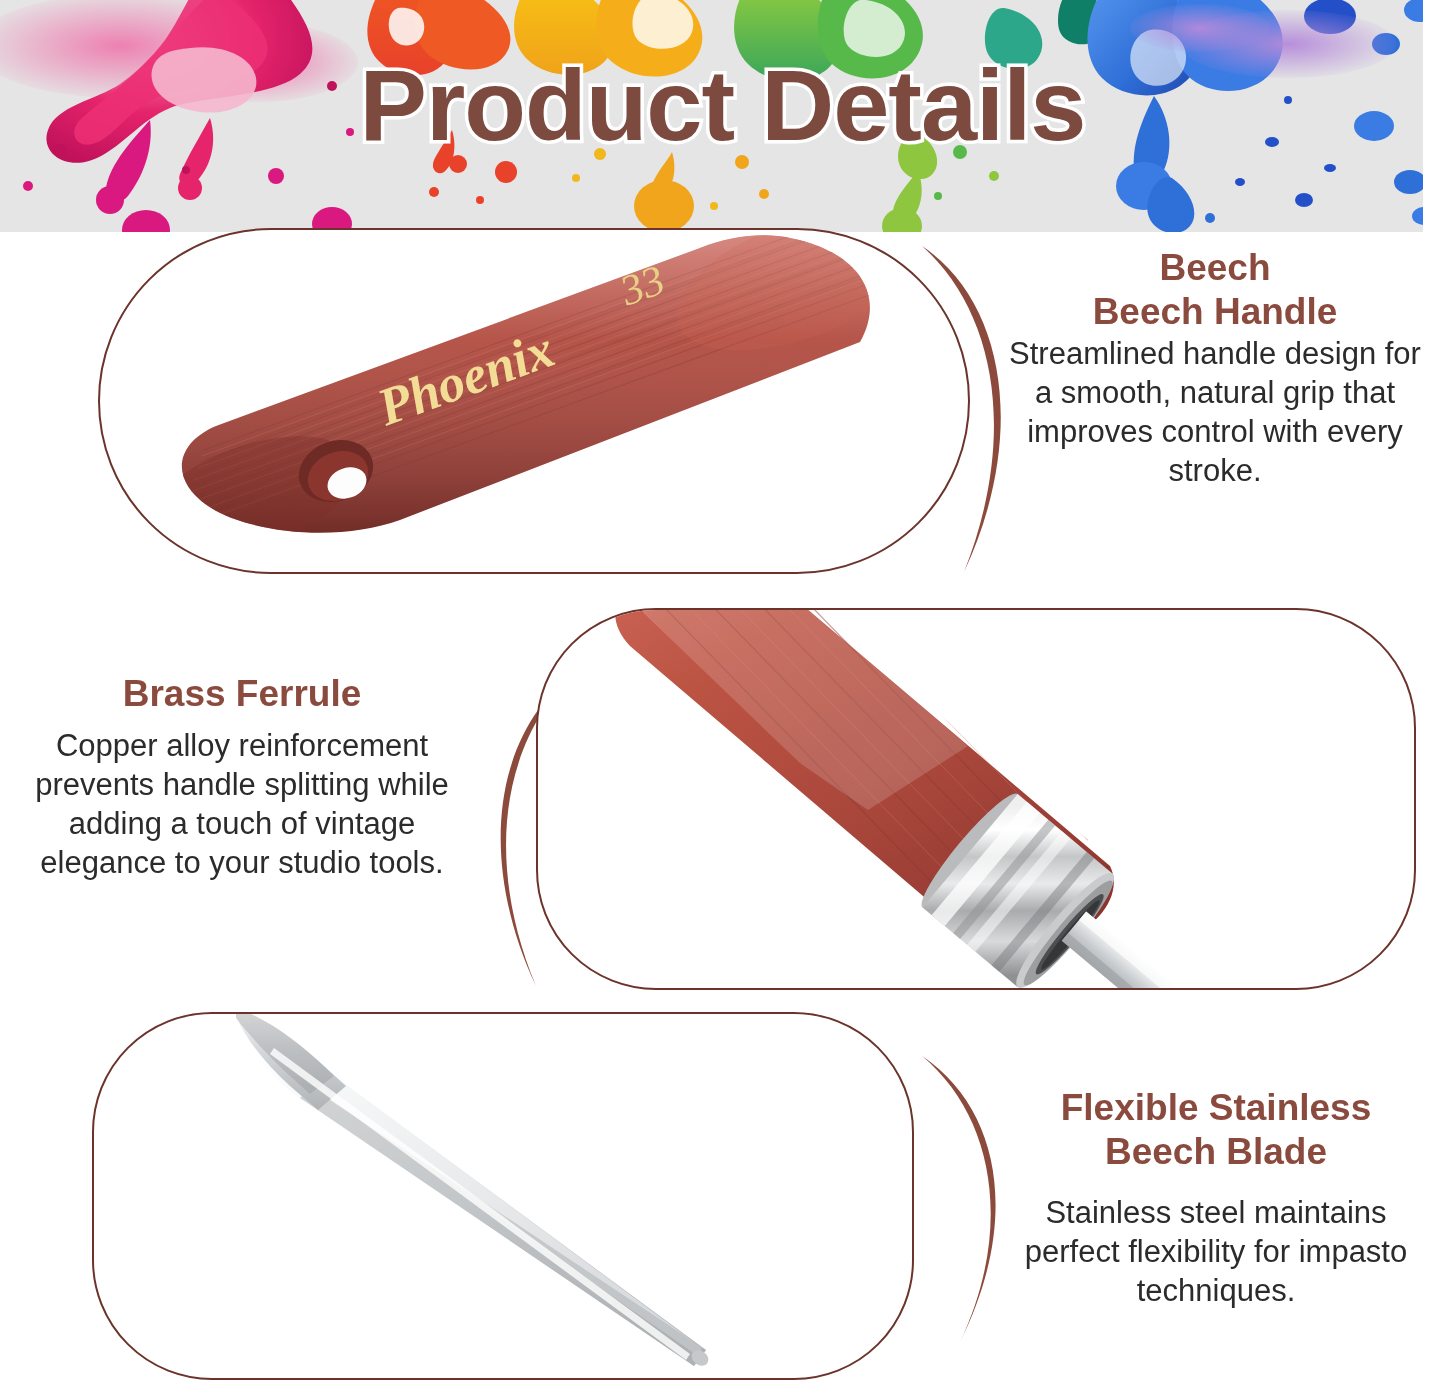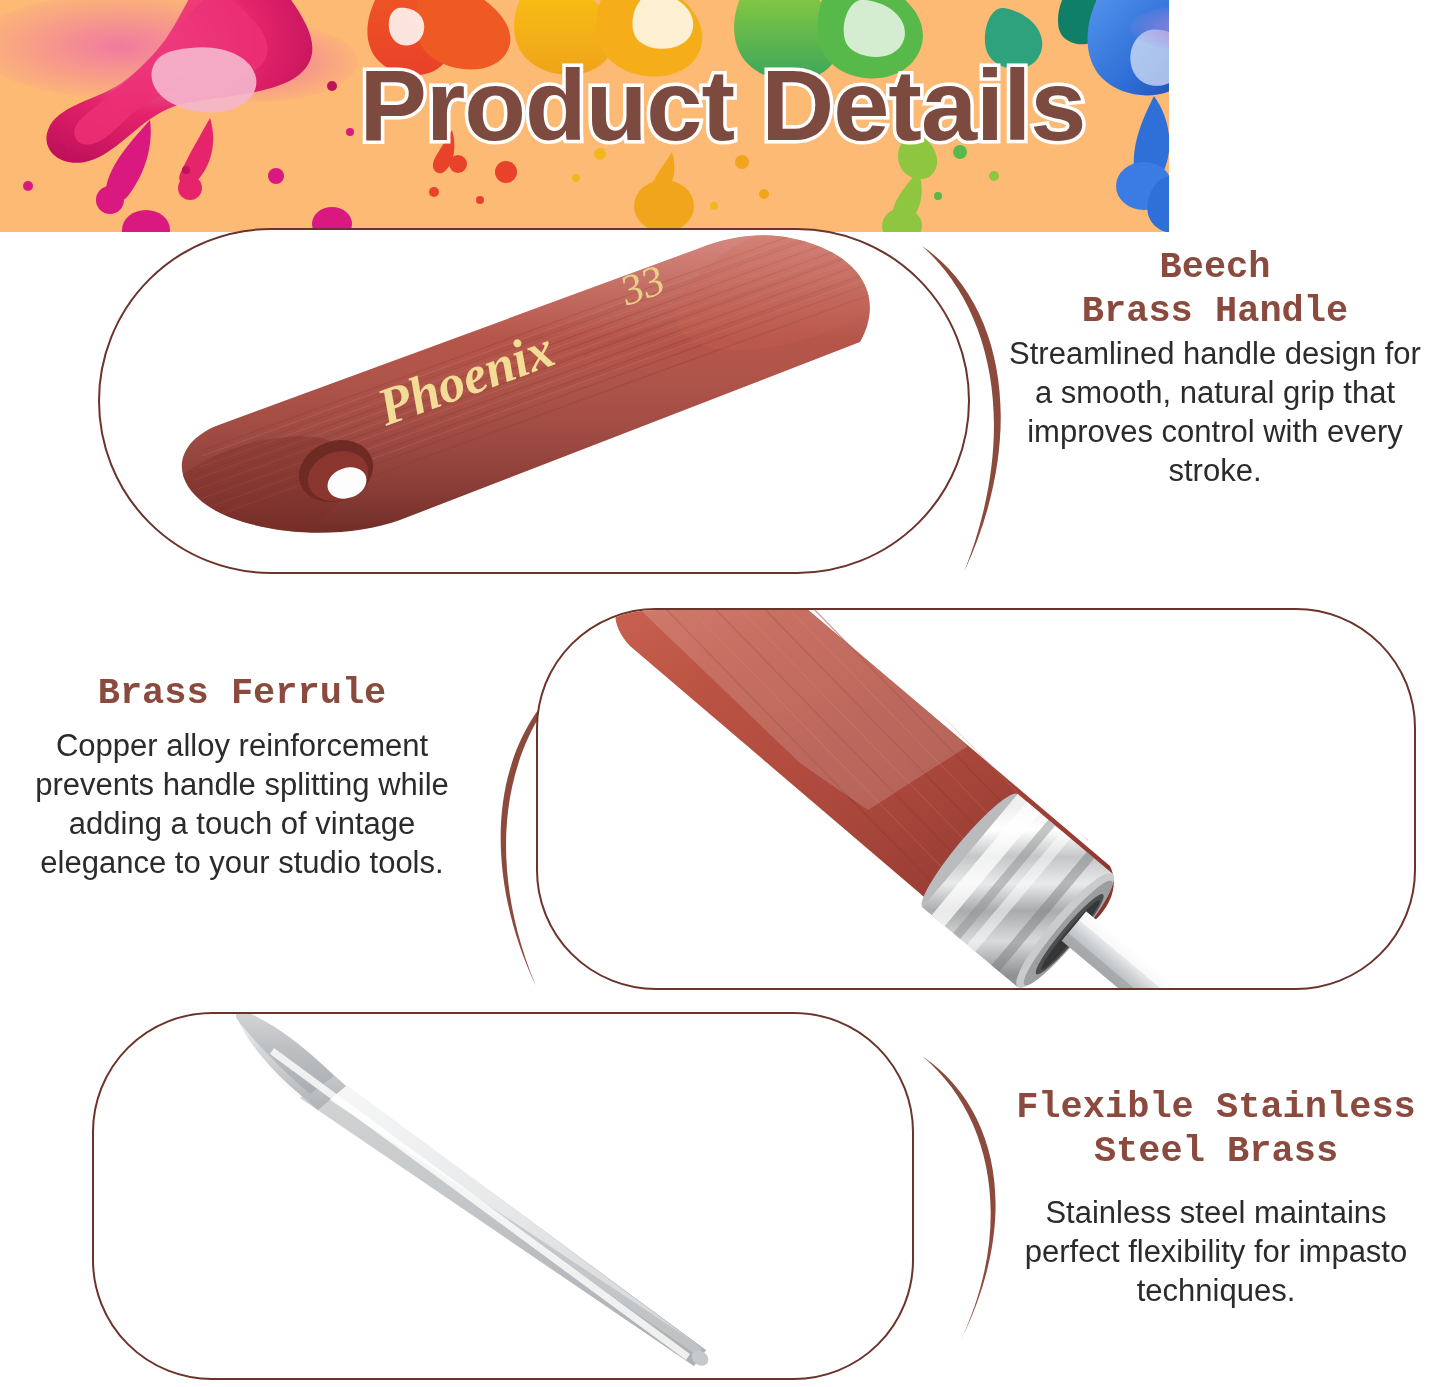--- a/index.html
+++ b/index.html
@@ -17,24 +17,24 @@
     width: 1445px;
     height: 1387px;
     background: #ffffff;
     overflow: hidden;
   }
 
   
   .header-band {
     position: absolute;
     left: 0; top: 0;
-    width: 1169px;
+    width: 1423px;
     height: 232px;
     overflow: hidden;
-    background: #fdba74;
+    background: #e5e5e5;
   }
   .splatter-svg { position: absolute; left: 0; top: 0; }
 
   .page-title {
     position: absolute;
     left: 0;
     top: 52px;
     width: 1445px;
     text-align: center;
     font-family: "Liberation Sans", sans-serif;
@@ -59,21 +59,21 @@
     background: #ffffff;
     overflow: hidden;
   }
   .pill.r-big { border-radius: 210px; }
   .pill.r-mid { border-radius: 120px; }
 
   .crescent { position: absolute; }
 
   
   .feature-heading {
-    font-family: Liberation Mono, monospace;
+    font-family: Liberation Sans, sans-serif;
     font-weight: bold;
     font-size: 37px;
     line-height: 1.18;
     color: #8b4a3e;
   }
   .feature-body {
     font-family: "Liberation Sans", sans-serif;
     font-weight: normal;
     font-size: 31px;
     line-height: 1.26;
@@ -311,21 +311,21 @@
         <ellipse cx="247" cy="253" rx="20" ry="15" fill="#fdfdfd" transform="rotate(-20 247 253)"></ellipse>
 
         <text x="286" y="196" transform="rotate(-20 286 196)" font-family="Liberation Serif, serif" font-style="italic" font-weight="bold" font-size="53" fill="#f2dc96">Phoenix</text>
         <text x="527" y="76" transform="rotate(-20 527 76)" font-family="Liberation Serif, serif" font-style="italic" font-size="43" fill="#e8cf86">33</text>
       </svg>
     </div>
 
     <div style="position:absolute; left:1000px; top:246px; width:430px;">
       <div class="feature-heading txt-center">
         <span>Beech</span><br>
-        <span>Brass Handle</span>
+        <span>Beech Handle</span>
       </div>
       <div class="feature-body txt-center" style="margin-top:1px;">Streamlined handle design for a smooth, natural grip that improves control with every stroke.</div>
     </div>
   </div>
 
   <div class="section" style="left:0; top:0; width:1445px; height:1069px;">
 
     <svg class="crescent" style="left:480px; top:664px;" width="120" height="330" viewBox="0 0 120 330">
       <path d="M 98 6 C 24 72 2 192 56 322 C -4 194 14 66 98 6 Z" fill="#8c4a3c"></path>
     </svg>
@@ -472,19 +472,19 @@
 
         <path d="M 180 34 L 596 340 L 592 346 L 176 40 Z" fill="#ffffff" opacity="0.8"></path>
 
         <ellipse cx="606" cy="344" rx="9" ry="7" fill="#c6c9cc" transform="rotate(35 606 344)"></ellipse>
       </svg>
     </div>
 
     <div style="position:absolute; left:996px; top:1086px; width:440px;">
       <div class="feature-heading txt-center">
         <span>Flexible Stainless</span><br>
-        <span>Steel Brass</span>
+        <span>Beech Blade</span>
       </div>
       <div class="feature-body txt-center" style="margin-top:20px;">Stainless steel maintains perfect flexibility for impasto techniques.</div>
     </div>
   </div>
 
 </div>
 
 </body></html>

